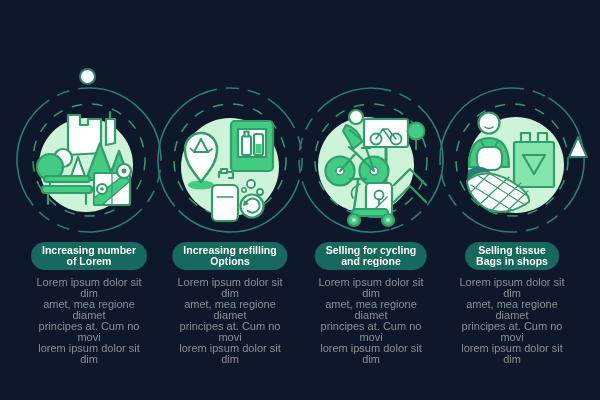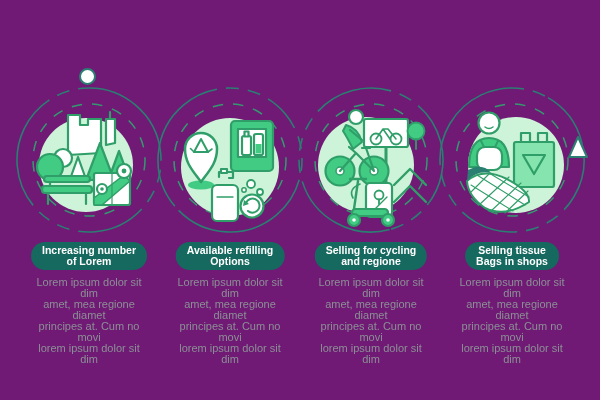--- a/index.html
+++ b/index.html
@@ -6,21 +6,21 @@
     --teal:#15695e;
     --ring:#2b7e72;
     --gout:#2f9e68;
     --gfill:#41cb83;
     --glight:#cdf3d8;
     --gmid:#86e5ae;
     --txt:#8b9095;
   }
   html,body{margin:0;padding:0;}
   .stage{
-    position:relative;width:600px;height:400px;background:#701a75;
+    position:relative;width:600px;height:400px;background:#0f172a;
     font-family:"Liberation Sans",sans-serif;overflow:hidden;
   }
   .unit{position:absolute;top:0;height:400px;width:142px;}
   .ill{position:absolute;top:85px;left:-4px;width:150px;height:150px;}
   .pill{
     position:absolute;top:242px;left:50%;transform:translateX(-50%);
     background:var(--teal);color:#fff;font-weight:bold;font-size:10.5px;
     line-height:11px;text-align:center;border-radius:14px;
     padding:3px 11px;white-space:nowrap;
   }
@@ -108,21 +108,21 @@
         <line x1="62" y1="112" x2="78" y2="112" stroke-width="1.4"></line>
         <circle class="w" cx="97" cy="121" r="11.5"></circle>
         <path class="n" d="M91 118 a7 7 0 1 1 2 8" stroke-width="2"></path>
         <polygon points="89,115 94,119 88,121" fill="var(--gout)" stroke="none"></polygon>
         <circle class="w" cx="96" cy="99" r="4" stroke-width="1.8"></circle>
         <circle class="w" cx="105" cy="107" r="3" stroke-width="1.8"></circle>
         <circle class="w" cx="89" cy="105" r="2.2" stroke-width="1.5"></circle>
       </g>
     </svg>
     <div class="pill">
-      <div>Available refilling</div>
+      <div>Increasing refilling</div>
       <div>Options</div>
     </div>
     <div class="body">
       <div>Lorem ipsum dolor sit dim</div>
       <div>amet, mea regione diamet</div>
       <div>principes at. Cum no movi</div>
       <div>lorem ipsum dolor sit dim</div>
     </div>
   </div>
 

